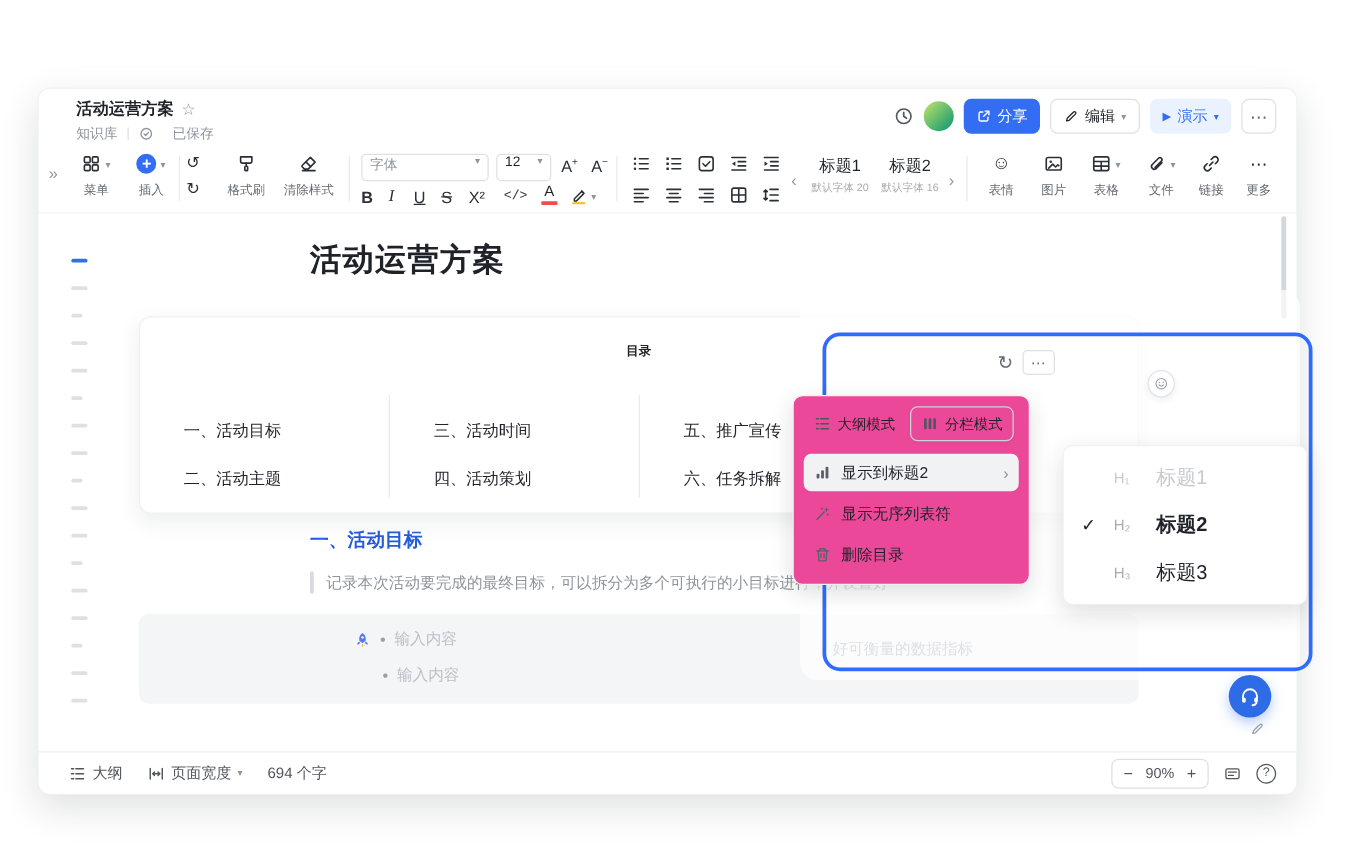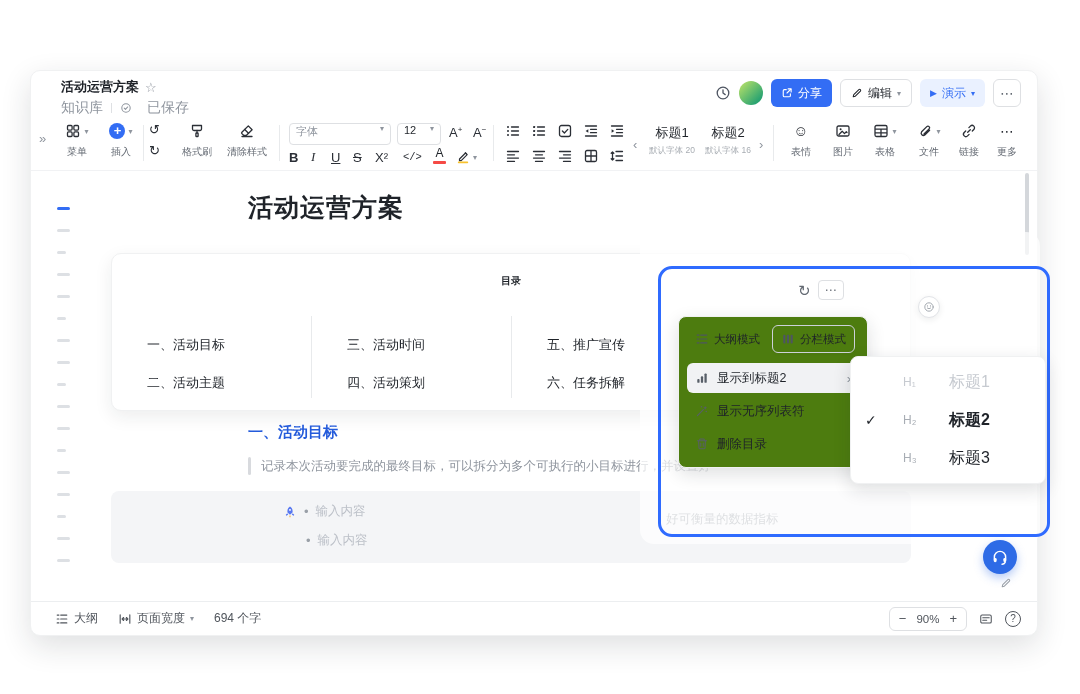--- a/index.html
+++ b/index.html
@@ -11,21 +11,21 @@
 
   
   .window{position:absolute;left:30px;top:70px;width:1008px;height:566px;background:#fff;border:1px solid #f0f1f2;border-radius:10px;box-shadow:0 10px 30px rgba(31,35,41,.14);z-index:1}
 
   
   .win-header{position:absolute;left:0;top:0;right:0;height:44px}
   .wh-left{position:absolute;left:30px;top:7px}
   .title-row{display:flex;align-items:center;gap:6px}
   .doc-name{font-size:13px;font-weight:700;color:#1f2329}
   .star{color:#8f959e;font-size:13px;line-height:1}
-  .meta-row{display:flex;align-items:center;gap:8px;margin-top:3px;font-size:14px;color:#8f959e}
+  .meta-row{display:flex;align-items:center;gap:8px;margin-top:3px;font-size:11px;color:#8f959e}
   .vsep{width:1px;height:10px;background:#dee0e3}
   .saved-wrap{display:flex;align-items:center;gap:15px;color:#8f959e}
   .wh-right{position:absolute;right:16px;top:8px;display:flex;align-items:center;gap:8px}
   .hicon{color:#4e5562}
   .avatar{width:24px;height:24px;border-radius:50%;background:linear-gradient(135deg,#a6d96a 15%,#2ba471 80%)}
   .hbtn{height:28px;border-radius:6px;display:flex;align-items:center;gap:5px;padding:0 10px;font-size:12px;white-space:nowrap}
   .hbtn.share{background:#336df4;color:#fff}
   .hbtn.edit{background:#fff;border:1px solid #dee0e3;color:#1f2329}
   .hbtn.present{background:#eaf1ff;color:#336df4}
   .hbtn.hmore{width:28px;padding:0;justify-content:center;border:1px solid #dee0e3;color:#646a73;font-size:14px}
@@ -95,33 +95,33 @@
   .scrollbar{position:absolute;right:8px;top:102px;width:4px;height:82px;background:#d4d7db;border-radius:2px}
 
   
   .spotlight{position:absolute;left:640px;top:232px;width:400px;height:312px;background:rgba(255,255,255,.7);border-radius:14px;z-index:5}
   .hl-box{position:absolute;left:658px;top:266px;width:392px;height:271px;border:3px solid #2f6bff;border-radius:14px;z-index:6;pointer-events:none}
   .popup-topbar{position:absolute;left:798px;top:280px;z-index:7;display:flex;gap:7px;align-items:center}
   .refresh{font-size:15px;color:#646a73;line-height:1}
   .mini-more{width:26px;height:20px;border:1px solid #dee0e3;border-radius:4px;background:#fff;color:#646a73;font-size:12px;display:flex;align-items:center;justify-content:center;line-height:1}
   .comment-float{position:absolute;left:918px;top:296px;z-index:7;width:22px;height:22px;border-radius:50%;background:#fff;border:1px solid #e2e4e8;display:flex;align-items:center;justify-content:center;color:#9aa0a8;box-shadow:0 2px 6px rgba(31,35,41,.08)}
 
-  .menu-panel{position:absolute;left:678px;top:316px;width:190px;z-index:7;background:#4d7c0f;border:1px solid #f0f1f2;border-radius:8px;box-shadow:0 6px 18px rgba(31,35,41,.14);padding:8px}
+  .menu-panel{position:absolute;left:634px;top:316px;width:190px;z-index:7;background:#ec4899;border:1px solid #f0f1f2;border-radius:8px;box-shadow:0 6px 18px rgba(31,35,41,.14);padding:8px}
   .mode-row{display:flex;gap:4px}
   .chip{height:28px;display:flex;align-items:center;gap:5px;padding:0 8px;border-radius:6px;font-size:11.5px;color:#1f2329;white-space:nowrap}
   .chip .m-ic{color:#4e5562}
   .chip.selected{border:1px solid #ccd1d9;box-shadow:0 1px 3px rgba(31,35,41,.06)}
   .menu-items{margin-top:10px;display:flex;flex-direction:column;gap:3px}
   .m-item{height:30px;display:flex;align-items:center;gap:8px;padding:0 8px;border-radius:6px;font-size:12.5px;color:#1f2329;white-space:nowrap}
   .m-item.active{background:#f1f2f4}
   .m-arrow{margin-left:auto;color:#8f959e;font-size:13px}
   .m-ic{flex:none;color:#585f68}
 
   .submenu{position:absolute;left:850px;top:356px;width:196px;z-index:8;background:#fff;border:1px solid #f0f1f2;border-radius:8px;box-shadow:0 6px 18px rgba(31,35,41,.14);padding:6px 0}
-  .sm-item{height:38px;display:flex;align-items:center;padding:0 14px;gap:20px}
+  .sm-item{height:38px;display:flex;align-items:center;padding:0 14px;gap:8px}
   .sm-check{width:18px;font-size:14px;color:#1f2329;flex:none}
   .sm-tag{width:26px;font-size:12px;color:#a8adb4;flex:none}
   .sm-label{font-size:16px;color:#1f2329}
   .sm-item.disabled .sm-tag,.sm-item.disabled .sm-label{color:#c6cad0;font-weight:400}
   .sm-item.checked .sm-label{font-weight:700}
   .sm-item.normal .sm-label{font-weight:500}
 
   .float-help{position:absolute;left:983px;top:540px;z-index:9;width:34px;height:34px;border-radius:50%;background:#2e6be6;display:flex;align-items:center;justify-content:center;box-shadow:0 4px 10px rgba(46,107,230,.35)}
   .float-sub{position:absolute;left:1000px;top:577px;z-index:9;color:#9aa0a8}
 </style>

